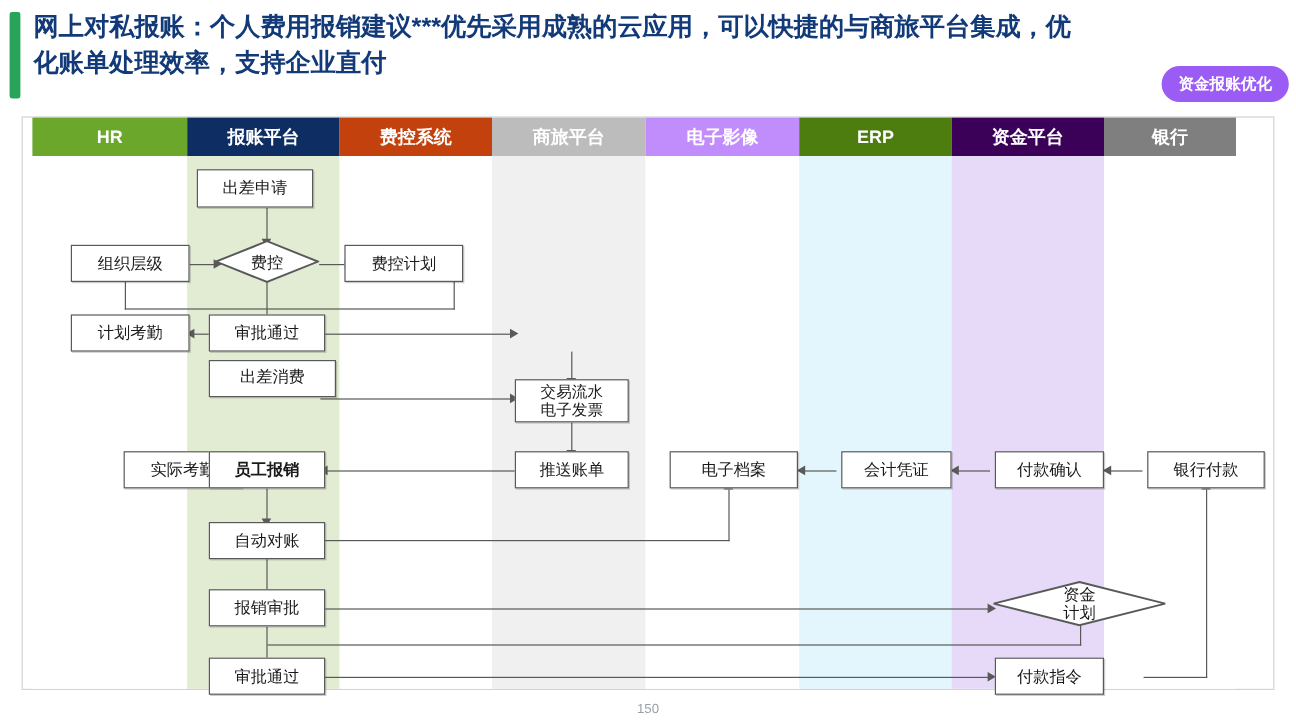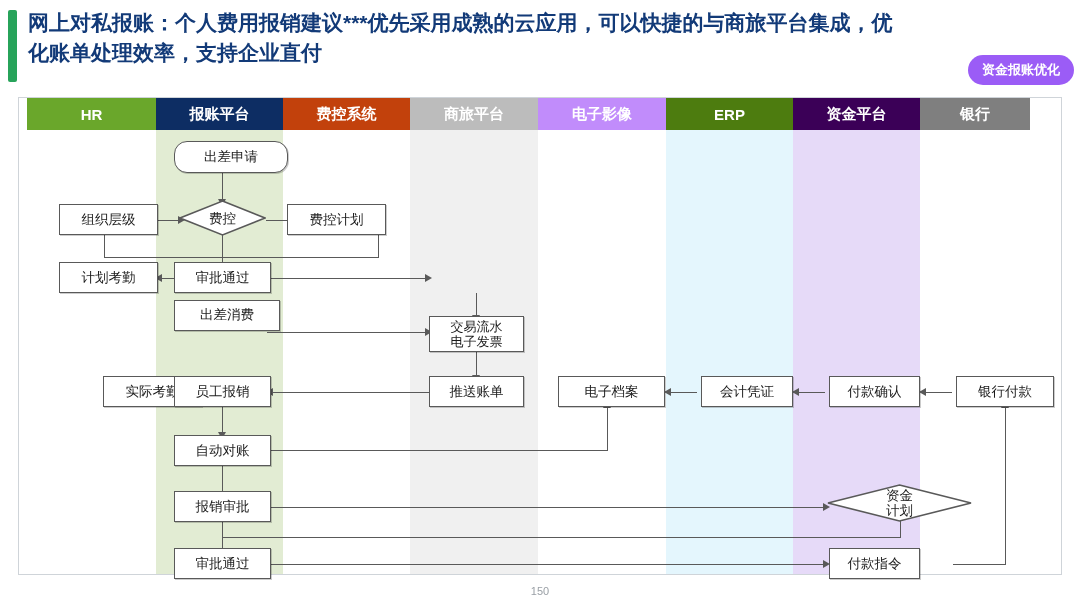--- a/index.html
+++ b/index.html
@@ -191,21 +191,21 @@
     <div class="arr arr-d" style="left:199px;top:452px;"></div>
 
     <div class="ln lnh" style="left:248px;top:466px;width:560px;"></div>
     <div class="arr arr-r" style="left:804px;top:462px;"></div>
 
     <div class="ln lnh" style="left:934px;top:466px;width:53px;"></div>
     <div class="ln lnv" style="left:986px;top:310px;height:157px;"></div>
     <div class="arr arr-u" style="left:982px;top:303px;"></div>
   </div>
 
-  <div class="node" style="left:155px;top:43px;width:114px;height:32px;border-radius:13px;">出差申请</div>
+  <div class="node" style="left:145px;top:43px;width:97px;height:32px;">出差申请</div>
 
   <div class="node" style="left:40px;top:106px;width:99px;height:31px;">组织层级</div>
 
   <div class="diamond" style="left:160px;top:102px;width:87px;height:36px;">
     <svg class="dshape" viewBox="0 0 87 36" preserveAspectRatio="none">
       <polygon points="43.5,1 86,18 43.5,35 1,18" fill="#ffffff" stroke="#595959" stroke-width="1.6"></polygon>
     </svg>
     <span class="dlabel">费控</span>
   </div>
 
@@ -216,21 +216,21 @@
   <div class="node" style="left:155px;top:164px;width:97px;height:31px;">审批通过</div>
 
 
   <div class="node" style="left:155px;top:202px;width:106px;height:31px;font-family:Liberation Mono, monospace;">出差消费</div>
 
   <div class="node two-line" style="left: 410px; top: 218px; width: 95px; height: 36px; white-space: pre-line;">交易流水
 电子发票</div>
 
   <div class="node" style="left:40px;top:278px;width:99px;height:31px;margin-left:44px;">实际考勤</div>
 
-  <div class="node" style="left:155px;top:278px;width:97px;height:31px;">员工报销</div>
+  <div class="node" style="left:155px;top:278px;width:97px;height:31px;font-weight:bold;">员工报销</div>
 
   <div class="node" style="left:410px;top:278px;width:95px;height:31px;">推送账单</div>
 
   <div class="node" style="left:539px;top:278px;width:107px;height:31px;">电子档案</div>
 
   <div class="node" style="left:682px;top:278px;width:92px;height:31px;">会计凭证</div>
 
   <div class="node" style="left:810px;top:278px;width:91px;height:31px;">付款确认</div>
 
   <div class="node" style="left:937px;top:278px;width:98px;height:31px;">银行付款</div>

